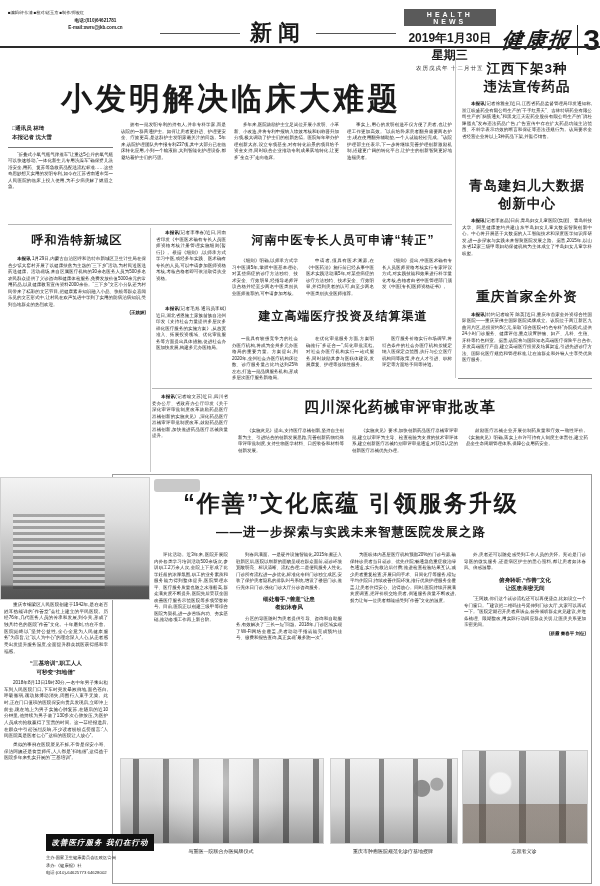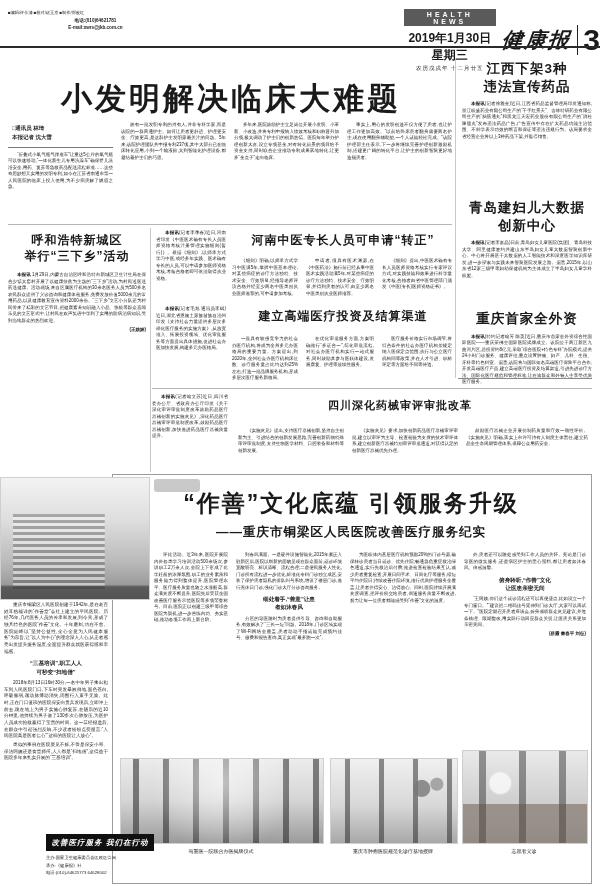--- a/index.html
+++ b/index.html
@@ -79,20 +79,25 @@
 <div id="page">
 
   <div class="abs" style="left:8px;top:10px;width:175px;">
     <div class="staff">■编辑/许伟清 ■校对/赵玉京 ■制作/郑俊红</div>
     <div class="contact">
       <div>电话:(010)64621781</div>
       <div>E-mail:xwrs@jkb.com.cn</div>
     </div>
   </div>
 
+  <div class="abs sect-wrap" style="left:160px;top:18px;width:236px;">
+    <div class="sect-line"></div>
+    <div class="sect-title">新闻</div>
+    <div class="sect-line"></div>
+  </div>
 
   <div class="abs mast" style="left:404px;top:9px;">
     <div style="text-align:center;">
       <span class="hn-bar">HEALTH NEWS</span>
       <div class="mast-date">2019年1月30日 星期三</div>
       <div class="mast-lunar">农历戊戌年 十二月廿五</div>
     </div>
     <div class="paper-name">健康报</div>
     <div class="mast-div"></div>
     <div class="page-num">3</div>
@@ -117,21 +122,20 @@
     </div>
   <div class="abs tiny" style="left:347px;top:122px;width:105px;height:98px;">
       <p>事实上,用心的发明创造不仅方便了患者,也让护理工作更加高效。“以前给卧床患者翻身需要两名护士,现在使用翻身辅助垫,一个人就能轻松完成。”该院护理部主任表示,下一步将继续完善护理创新激励机制,搭建更广阔的转化平台,让护士的创新智慧更好地造福患者。</p>
     </div>
 
   <div class="abs rule" style="left:8px;top:224px;width:444px;"></div>
 
   <div class="abs" style="left:8px;top:232px;width:138px;">
     <div class="sm-headline">
       <div>呼和浩特新城区</div>
-      <div>举行“三下乡”活动</div>
     </div>
     <div class="tiny" style="margin-top:8px;height:192px;">
       <p><b>本报讯</b><span> 1月29日,内蒙古自治区呼和浩特市新城区卫生计生局在保合少镇大窑村开展了以健康扶贫为主题的“三下乡”活动,为村民送医送药送健康。活动现场,来自区属医疗机构的30余名医务人员为500多名农民群众提供了义诊咨询和健康体检服务,免费发放价值5000余元的常用药品,以及健康教育宣传资料2000余份。“三下乡”文艺小分队还为村民带来了精彩的文艺节目,把健康素养知识融入小品、快板等群众喜闻乐见的文艺形式中,让村民在欢声笑语中学到了实用的防病治病知识,受到当地群众的热烈欢迎。</span></p>
       <span class="sig">(王姚媚)</span>
     </div>
   </div>
   <div class="abs vline" style="left:150px;top:228px;height:244px;"></div>
 
   <div class="abs tiny" style="left:156px;top:230px;width:70px;height:72px;">
     <p><b>本报讯</b><span>(记者李季春)近日,河南省印发《中医医术确有专长人员医师资格考核注册管理实施细则(暂行)》。根据《细则》,以师承方式学习中医,或经多年实践、医术确有专长的人员,可以申请参加医师资格考核,考核合格者即可依法取得执业资格。</span></p>
@@ -158,62 +162,62 @@
       <p>在优化审批服务方面,方案明确推行“多证合一”,简化审批流程,对社会办医疗机构实行一站式服务,同时鼓励其参与医联体建设,发展康复、护理等接续性服务。</p>
     </div>
   <div class="abs tiny" style="left:382px;top:336px;width:70px;height:48px;">
       <p>医疗服务价格实行市场调节,将符合条件的社会办医疗机构按规定纳入医保定点范围,执行与公立医疗机构同等政策,并在人才引进、职称评定等方面给予同等待遇。</p>
     </div>
 
   <div class="abs rule" style="left:152px;top:388px;width:440px;"></div>
   <div class="abs tiny" style="left:152px;top:394px;width:76px;height:76px;">
     <p><b>本报讯</b><span>(记者喻文苏)近日,四川省委办公厅、省政府办公厅印发《关于深化审评审批制度改革鼓励药品医疗器械创新的实施意见》,深化药品医疗器械审评审批制度改革,鼓励药品医疗器械创新,加快推进药品医疗器械质量提升。</span></p>
   </div>
-  <div class="abs mid-headline" style="left:240px;top:398px;width:320px;font-size:11px;">四川深化药械审评审批改革</div>
+  <div class="abs mid-headline" style="left:240px;top:398px;width:320px;font-size:15px;">四川深化药械审评审批改革</div>
   <div class="abs tiny" style="left:238px;top:428px;width:106px;height:42px;">
       <p>《实施意见》提出,支持医疗器械创新,坚持自主创新为主、引进结合的创新发展思路,完善创新药物特殊审评审批制度,支持生物医学材料、口腔装备和材料等创新发展。</p>
     </div>
   <div class="abs tiny" style="left:352px;top:428px;width:106px;height:42px;">
       <p>《实施意见》要求,加快创新药品医疗器械审评审批,建立以审评为主导、检查检验为支撑的技术审评体系,建立创新医疗器械特别审评审批通道,对获得认定的创新医疗器械优先办理。</p>
     </div>
   <div class="abs tiny" style="left:466px;top:428px;width:122px;height:42px;">
       <p>鼓励医疗器械企业开展仿制药质量和疗效一致性评价。《实施意见》明确,落实上市许可持有人制度主体责任,建立药品全生命周期管理体系,保障公众用药安全。</p>
     </div>
 
   <div class="abs vline" style="left:455px;top:58px;height:320px;"></div>
   <div class="abs" style="left:462px;top:60px;width:130px;">
     <div class="sb-headline">
       <div>江西下架3种</div>
       <div>违法宣传药品</div>
     </div>
     <div class="tiny" style="margin-top:6px;height:72px;">
       <p><b>本报讯</b><span>(记者徐雅金)近日,江西省药品监督管理局印发通知称,浙江联盛药业有限公司生产的“千手红景天”、吉林特研药业有限公司生产的“脑筋通丸”和黑龙江天宏药业股份有限公司生产的“消栓降脂丸”发布违法药品广告,广告宣传中存在扩大药品功能主治范围、不科学表示功效的断言和保证等违法违规行为。该局要求全省经营企业将以上3种药品下架,并暂停销售。</span></p>
     </div>
-    <div class="sb-headline" style="margin-top:26px;">
+    <div class="sb-headline" style="margin-top:4px;">
       <div>青岛建妇儿大数据</div>
       <div>创新中心</div>
     </div>
     <div class="tiny" style="margin-top:6px;height:62px;">
       <p><b>本报讯</b><span>(记者李富晶)日前,青岛妇女儿童医院(集团)、青岛科技大学、阿里健康签约共建山东半岛妇女儿童大数据智慧创新中心。中心将开展基于大数据的人工智能技术和深度医学知识库研发,进一步探索与实践未来智慧医院发展之路。据悉,2015年,以山东省12家三级甲等妇幼保健机构为主体成立了半岛妇女儿童学科联盟。</span></p>
     </div>
     <div class="sb-headline" style="margin-top:8px;">
       <div>重庆首家全外资</div>
     </div>
     <div class="tiny" style="margin-top:6px;height:86px;">
       <p><b>本报讯</b><span>(特约记者喻芳 陈英)近日,重庆市首家全外资综合性国际医院——重庆莱佛士国际医院揭牌成立。该院位于两江新区九曲河片区,总投资约8亿元,采取“综合医院+特色专科”办院模式,提供24小时门诊服务、健康评估,重点设置肿瘤、妇产、儿科、生殖、牙科等特色科室。据悉,该院将与国际知名高端医疗保险平台合作,开发高端医疗产品,建立高端医疗投资及结算渠道,引进先进诊疗方法、国际化医疗规范和管理标准,让在渝群众和外籍人士享受优质医疗服务。</span></p>
     </div>
   </div>
   <div class="abs rule" style="left:458px;top:378px;width:134px;background:#8a8a8a;"></div>
 
   <div class="abs f-box" style="left:112px;top:474px;width:478px;height:408px;"></div>
   <div class="abs photo ph-building" style="left:0;top:477px;width:148px;height:121px;"></div>
   <div class="abs badge" style="left:154px;top:479px;width:46px;height:13px;"></div>
 
   <div class="abs f-headline" style="left:120px;top:488px;width:462px;">“作善”文化底蕴 引领服务升级</div>
-  <div class="abs f-subtitle" style="left:120px;top:524px;width:462px;">——重庆市铜梁区人民医院改善医疗服务纪实</div>
+  <div class="abs f-subtitle" style="left:120px;top:524px;width:462px;">——进一步探索与实践未来智慧医院发展之路</div>
 
   <div class="abs tiny" style="left:154px;top:552px;width:74px;height:196px;">
       <p>评比活动。近3年来,医院开展院内外各类学习培训活动500余场次,参训职工2万余人次,全院上下形成了比学赶超的浓厚氛围,职工的业务素质和服务能力得到整体提升,医院管理水平、医疗服务质量也随之水涨船高,群众满意度不断提升,医院先后荣获全国改善医疗服务示范医院等多项荣誉称号。目前,医院正以创建三级甲等综合医院为契机,进一步苦练内功、夯实基础,推动各项工作再上新台阶。</p>
     </div>
   <div class="abs tiny" style="left:236px;top:552px;width:106px;height:196px;">
     <p>到春风满面。一是硬件设施智能化,2015年搬迁入驻新区后,医院以崭新的面貌呈现在群众面前,就诊环境宽敞明亮、标识清晰、流程合理;二是便民服务人性化,门诊所有流程进一步优化,标准化专科门诊独立成区,安装了保护患者隐私的排队叫号系统,增设了楼层门诊,推行无休日门诊,强化门诊大厅分诊咨询服务。</p>
     <div class="subhead">
       <span>细处着手,“善意”让患</span>
         <span>者如沐春风</span>
     </div>

